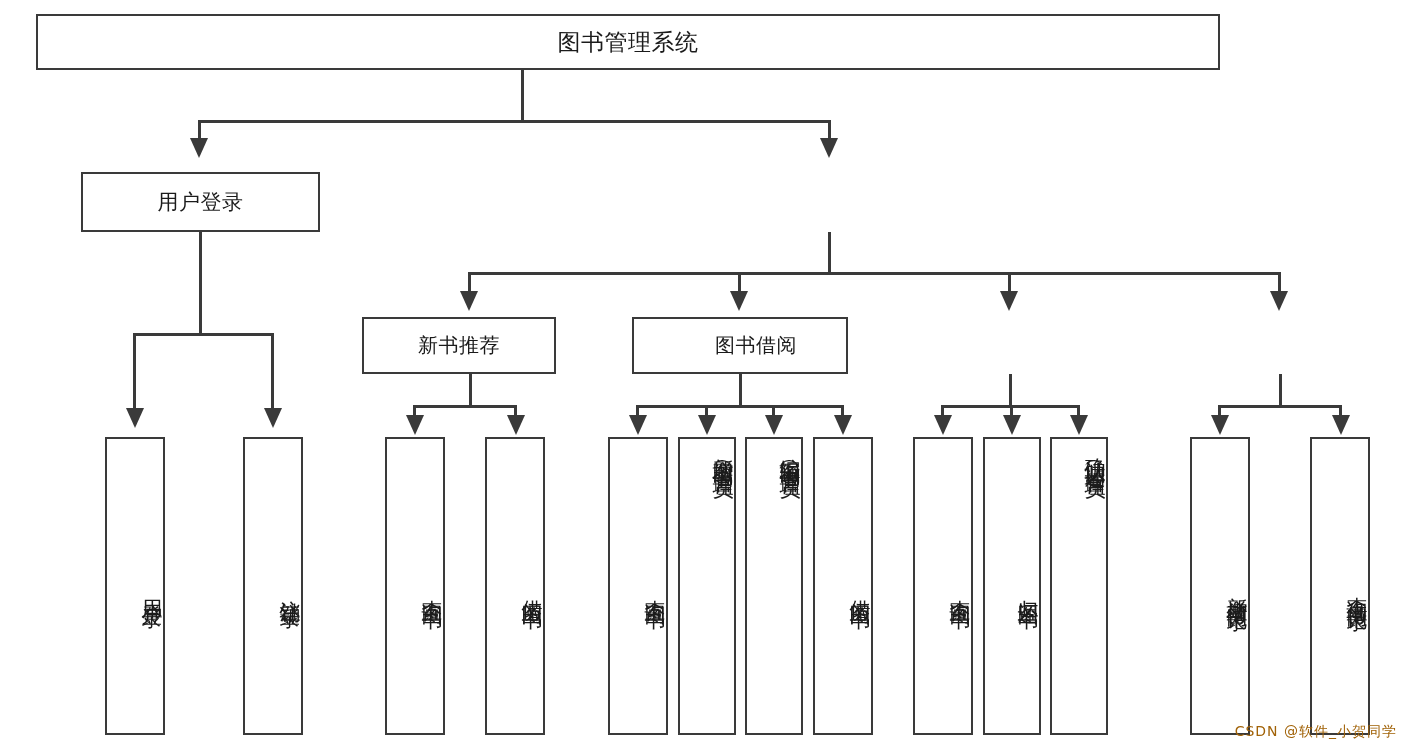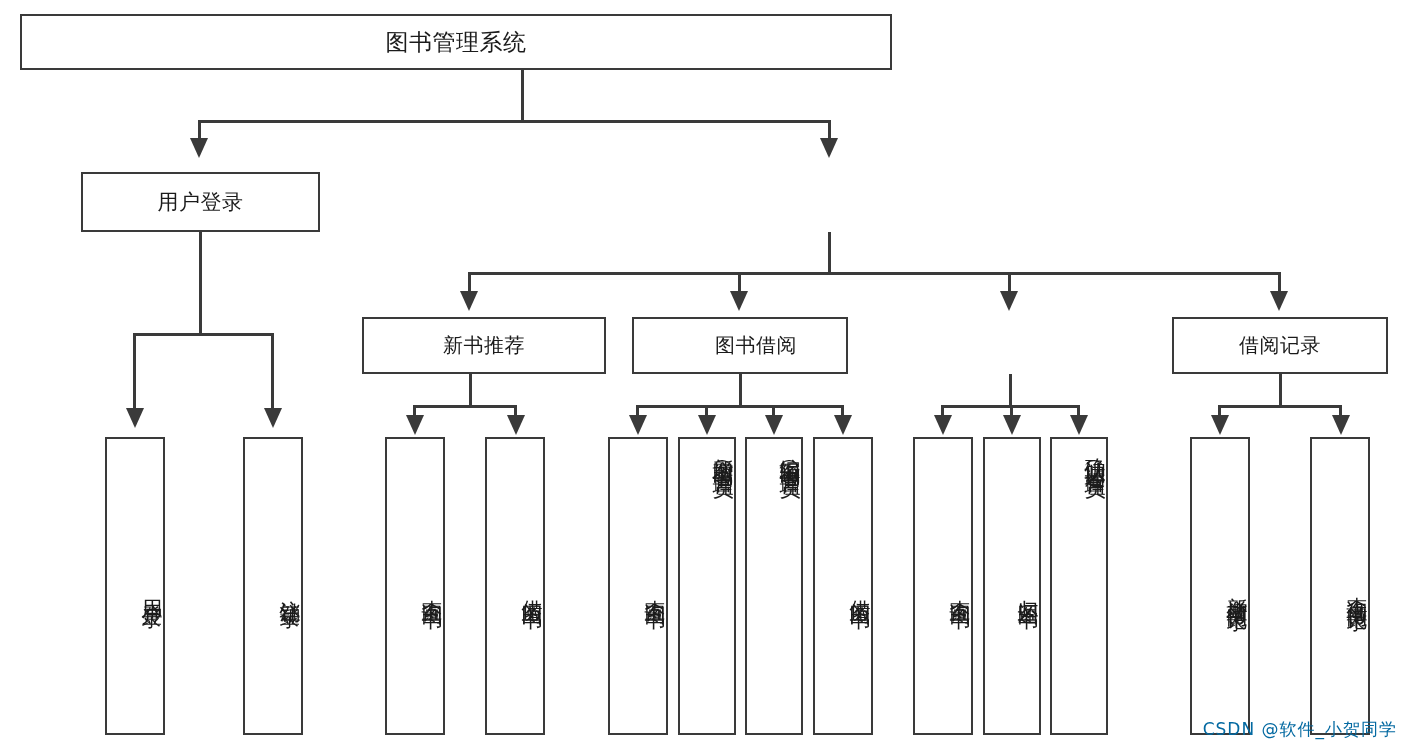--- a/index.html
+++ b/index.html
@@ -62,22 +62,22 @@
     width: 0;
     height: 0;
     border-left: 9px solid transparent;
     border-right: 9px solid transparent;
     border-top: 20px solid #3a3a3a;
   }
   #watermark {
     position: absolute;
     right: 8px;
     bottom: 6px;
-    font-size: 17px;
-    color: #0369a1;
+    font-size: 14px;
+    color: #a16207;
     letter-spacing: 1px;
     white-space: nowrap;
   }
 </style>
 </head>
 <body>
 
 <div id="canvas">
 
   <div class="edge v" style="left:521px; top:70px; height:52px;"></div>
@@ -132,27 +132,26 @@
   <div class="edge v" style="left:1077px; top:405px; height:14px;"></div>
   <div class="arrow" style="left:1070px; top:415px;"></div>
 
   <div class="edge v" style="left:1279px; top:374px; height:34px;"></div>
   <div class="edge h" style="left:1218px; top:405px; width:124px;"></div>
   <div class="edge v" style="left:1218px; top:405px; height:14px;"></div>
   <div class="arrow" style="left:1211px; top:415px;"></div>
   <div class="edge v" style="left:1339px; top:405px; height:14px;"></div>
   <div class="arrow" style="left:1332px; top:415px;"></div>
 
-  <div class="node root" style="left:20px; top:14px; width:872px; height:56px;">图书管理系统</div>
+  <div class="node root" style="left:36px; top:14px; width:1184px; height:56px;">图书管理系统</div>
 
   <div class="node level2" style="left:81px; top:172px; width:239px; height:60px;">用户登录</div>
 
-  <div class="node level3" style="left:362px; top:317px; width:244px; height:57px;">新书推荐</div>
+  <div class="node level3" style="left:362px; top:317px; width:194px; height:57px;">新书推荐</div>
   <div class="node level3" style="left:632px; top:317px; width:216px; height:57px;padding-left:32px;">图书借阅</div>
-  <div class="node level3" style="left:1172px; top:317px; width:216px; height:57px;">借阅记录</div>
 
   <div class="node leaf" style="left:105px; top:437px; width:60px; height:298px;">用户登录</div>
   <div class="node leaf" style="left:243px; top:437px; width:60px; height:298px;">注销登录</div>
 
   <div class="node leaf" style="left:385px; top:437px; width:60px; height:298px;">查询图书</div>
   <div class="node leaf" style="left:485px; top:437px; width:60px; height:298px;">借阅图书</div>
 
   <div class="node leaf" style="left:608px; top:437px; width:60px; height:298px;">查询图书</div>
   <div class="node leaf tall-text" style="left:678px; top:437px; width:58px; height:298px;">新增图书（管理员）</div>
   <div class="node leaf tall-text" style="left:745px; top:437px; width:58px; height:298px;">编辑图书（管理员）</div>

